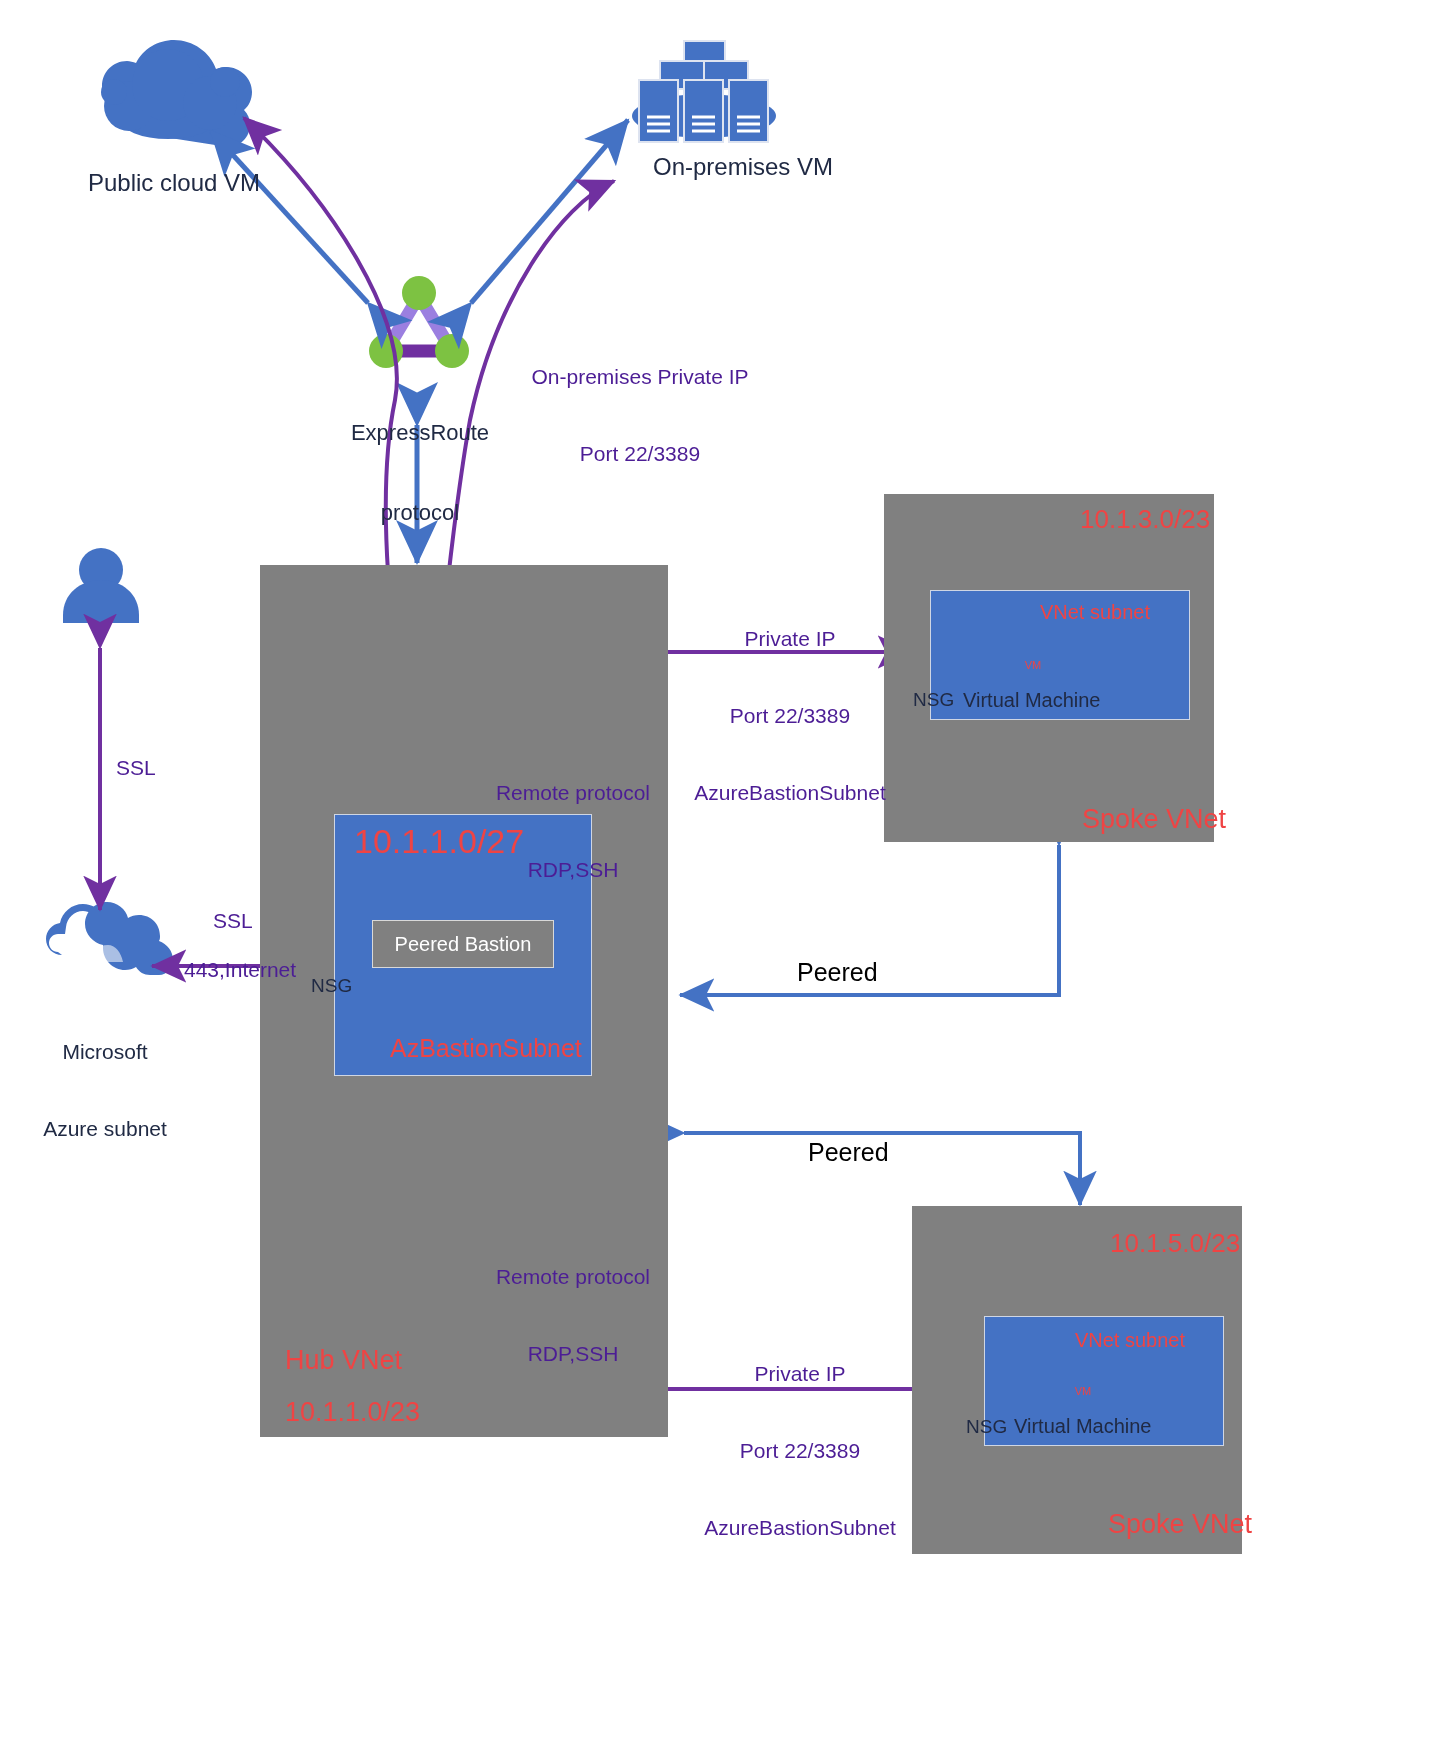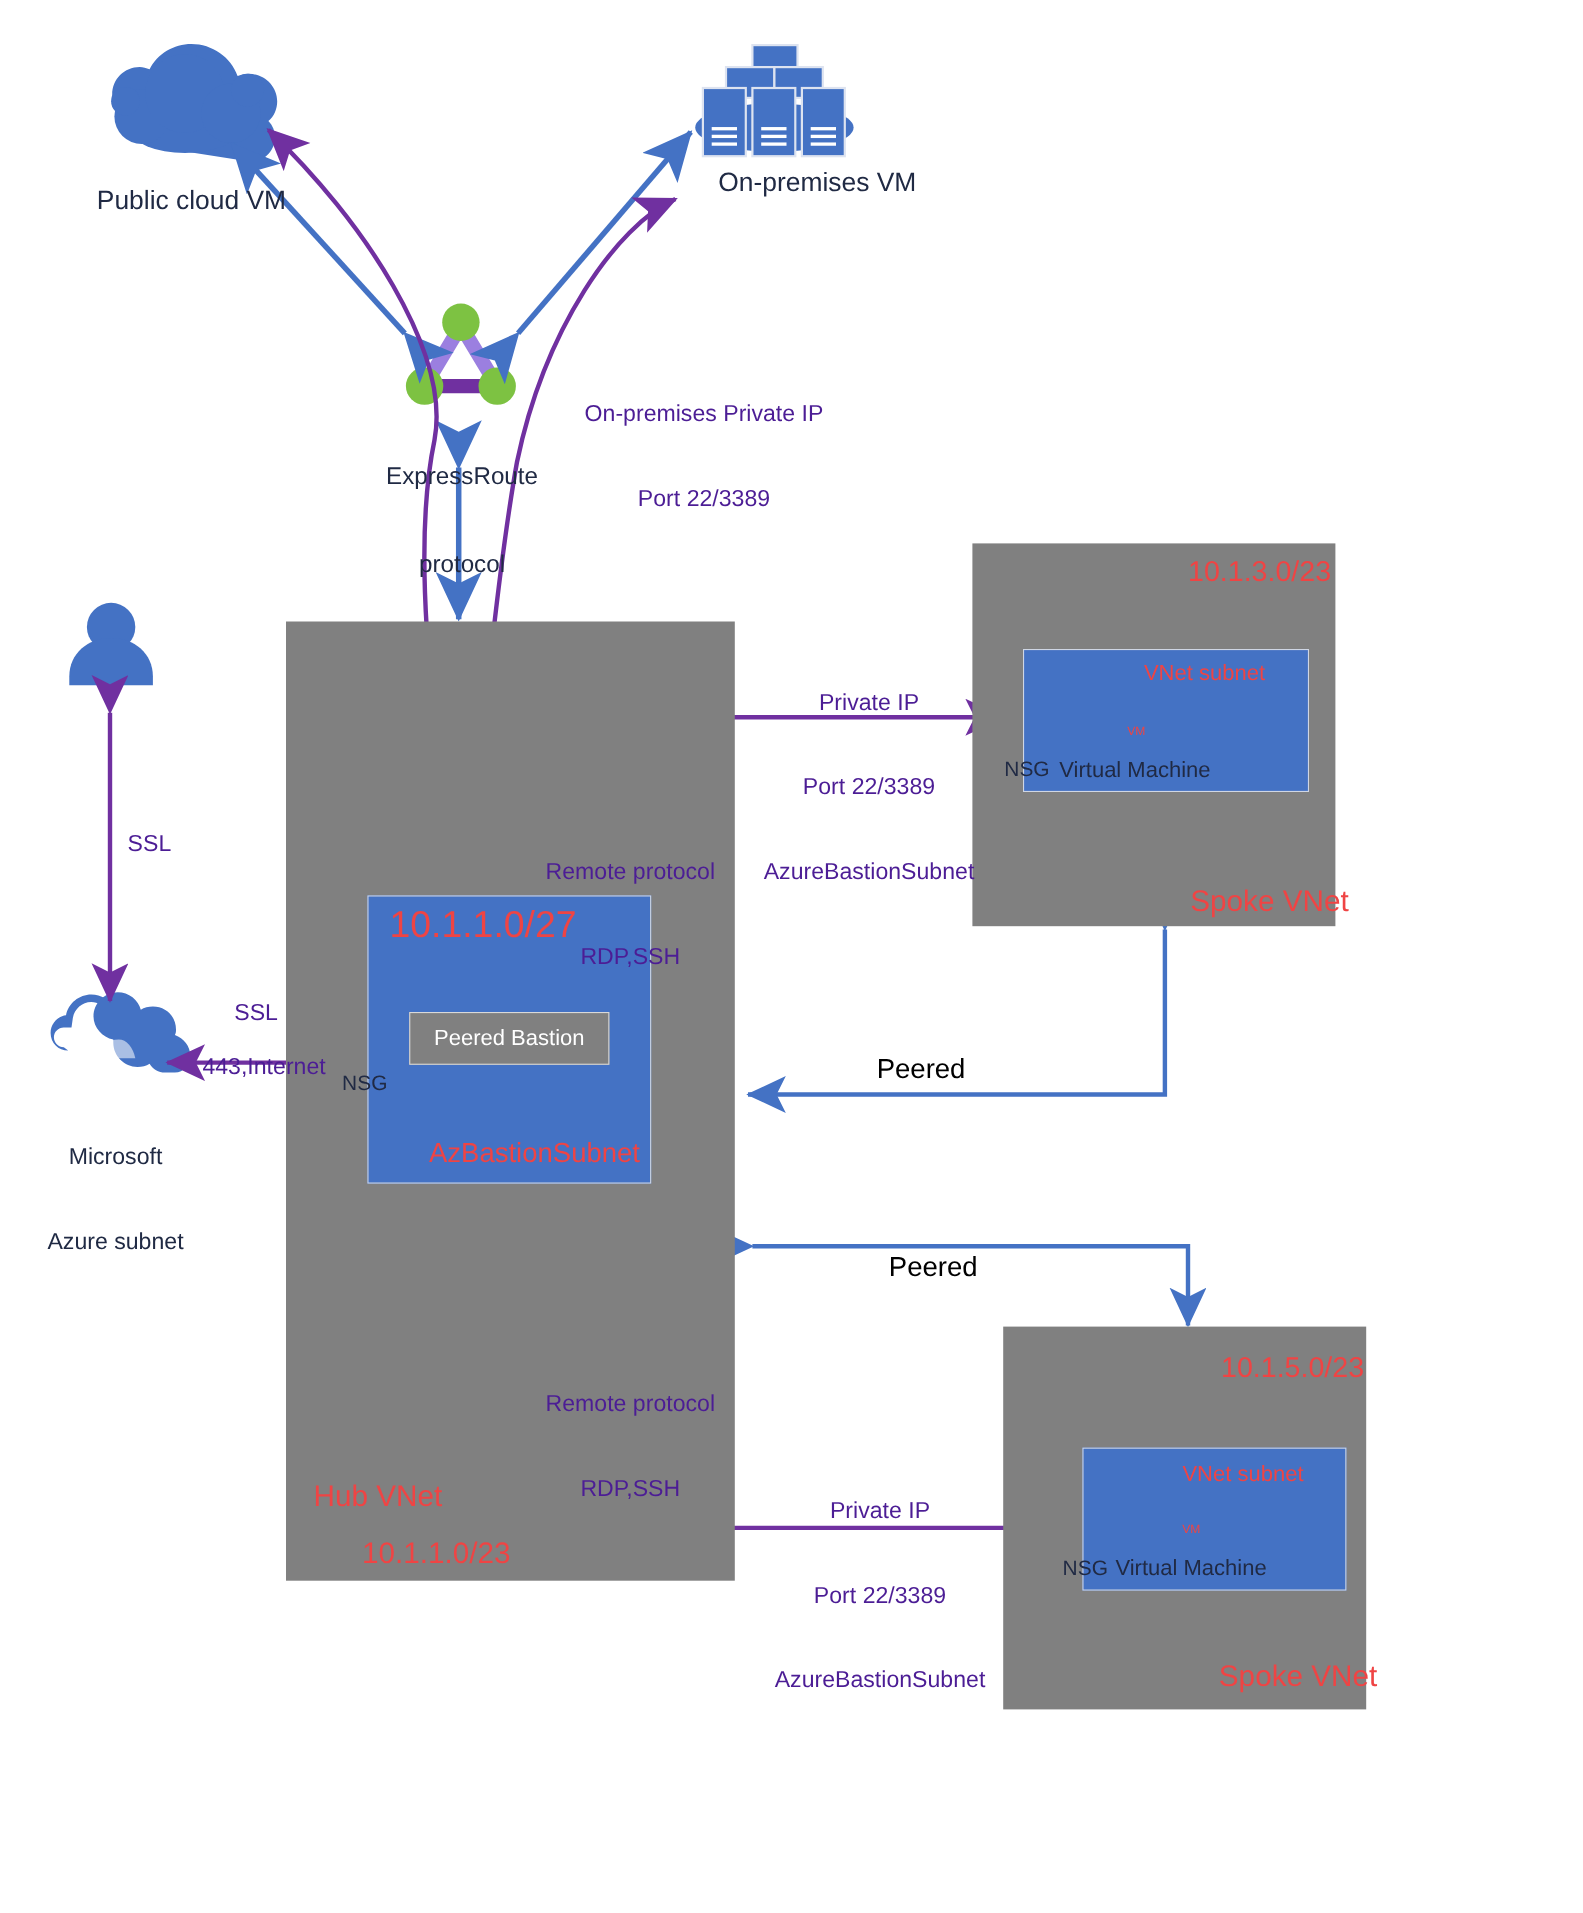--- a/index.html
+++ b/index.html
@@ -217,21 +217,21 @@
 
   <div class="lbl white" style="left:390px;top:1033px;font-size:25px;">AzBastionSubnet</div>
 
   <div class="bastion" style="left:372px;top:920px;width:180px;height:46px;font-size:20px;">
     <span>Peered Bastion</span>
   </div>
 
   <div class="lbl navy" style="left:311px;top:974px;font-size:19px;">NSG</div>
 
   <div class="lbl white" style="left:285px;top:1344px;font-size:27px;">Hub VNet</div>
-  <div class="lbl white" style="left:285px;top:1396px;font-size:27px;margin-left:44px;">10.1.1.0/23</div>
+  <div class="lbl white" style="left:285px;top:1396px;font-size:27px;">10.1.1.0/23</div>
 
   <div class="box vnet" style="left:884px;top:494px;width:330px;height:348px;"></div>
   <div class="box subnet" style="left:930px;top:590px;width:260px;height:130px;"></div>
 
   <div class="lbl white" style="left:1080px;top:504px;font-size:26px;">10.1.3.0/23</div>
   <div class="lbl white ctr" style="left:1000px;top:600px;width:190px;font-size:20px;">VNet subnet</div>
   <div class="lbl white ctr" style="left:1013px;top:659px;width:40px;font-size:11px;">VM</div>
   <div class="lbl navy" style="left:913px;top:688px;font-size:19px;">NSG</div>
   <div class="lbl navy" style="left:963px;top:688px;font-size:20px;">Virtual Machine</div>
   <div class="lbl white" style="left:1082px;top:803px;font-size:27px;">Spoke VNet</div>

